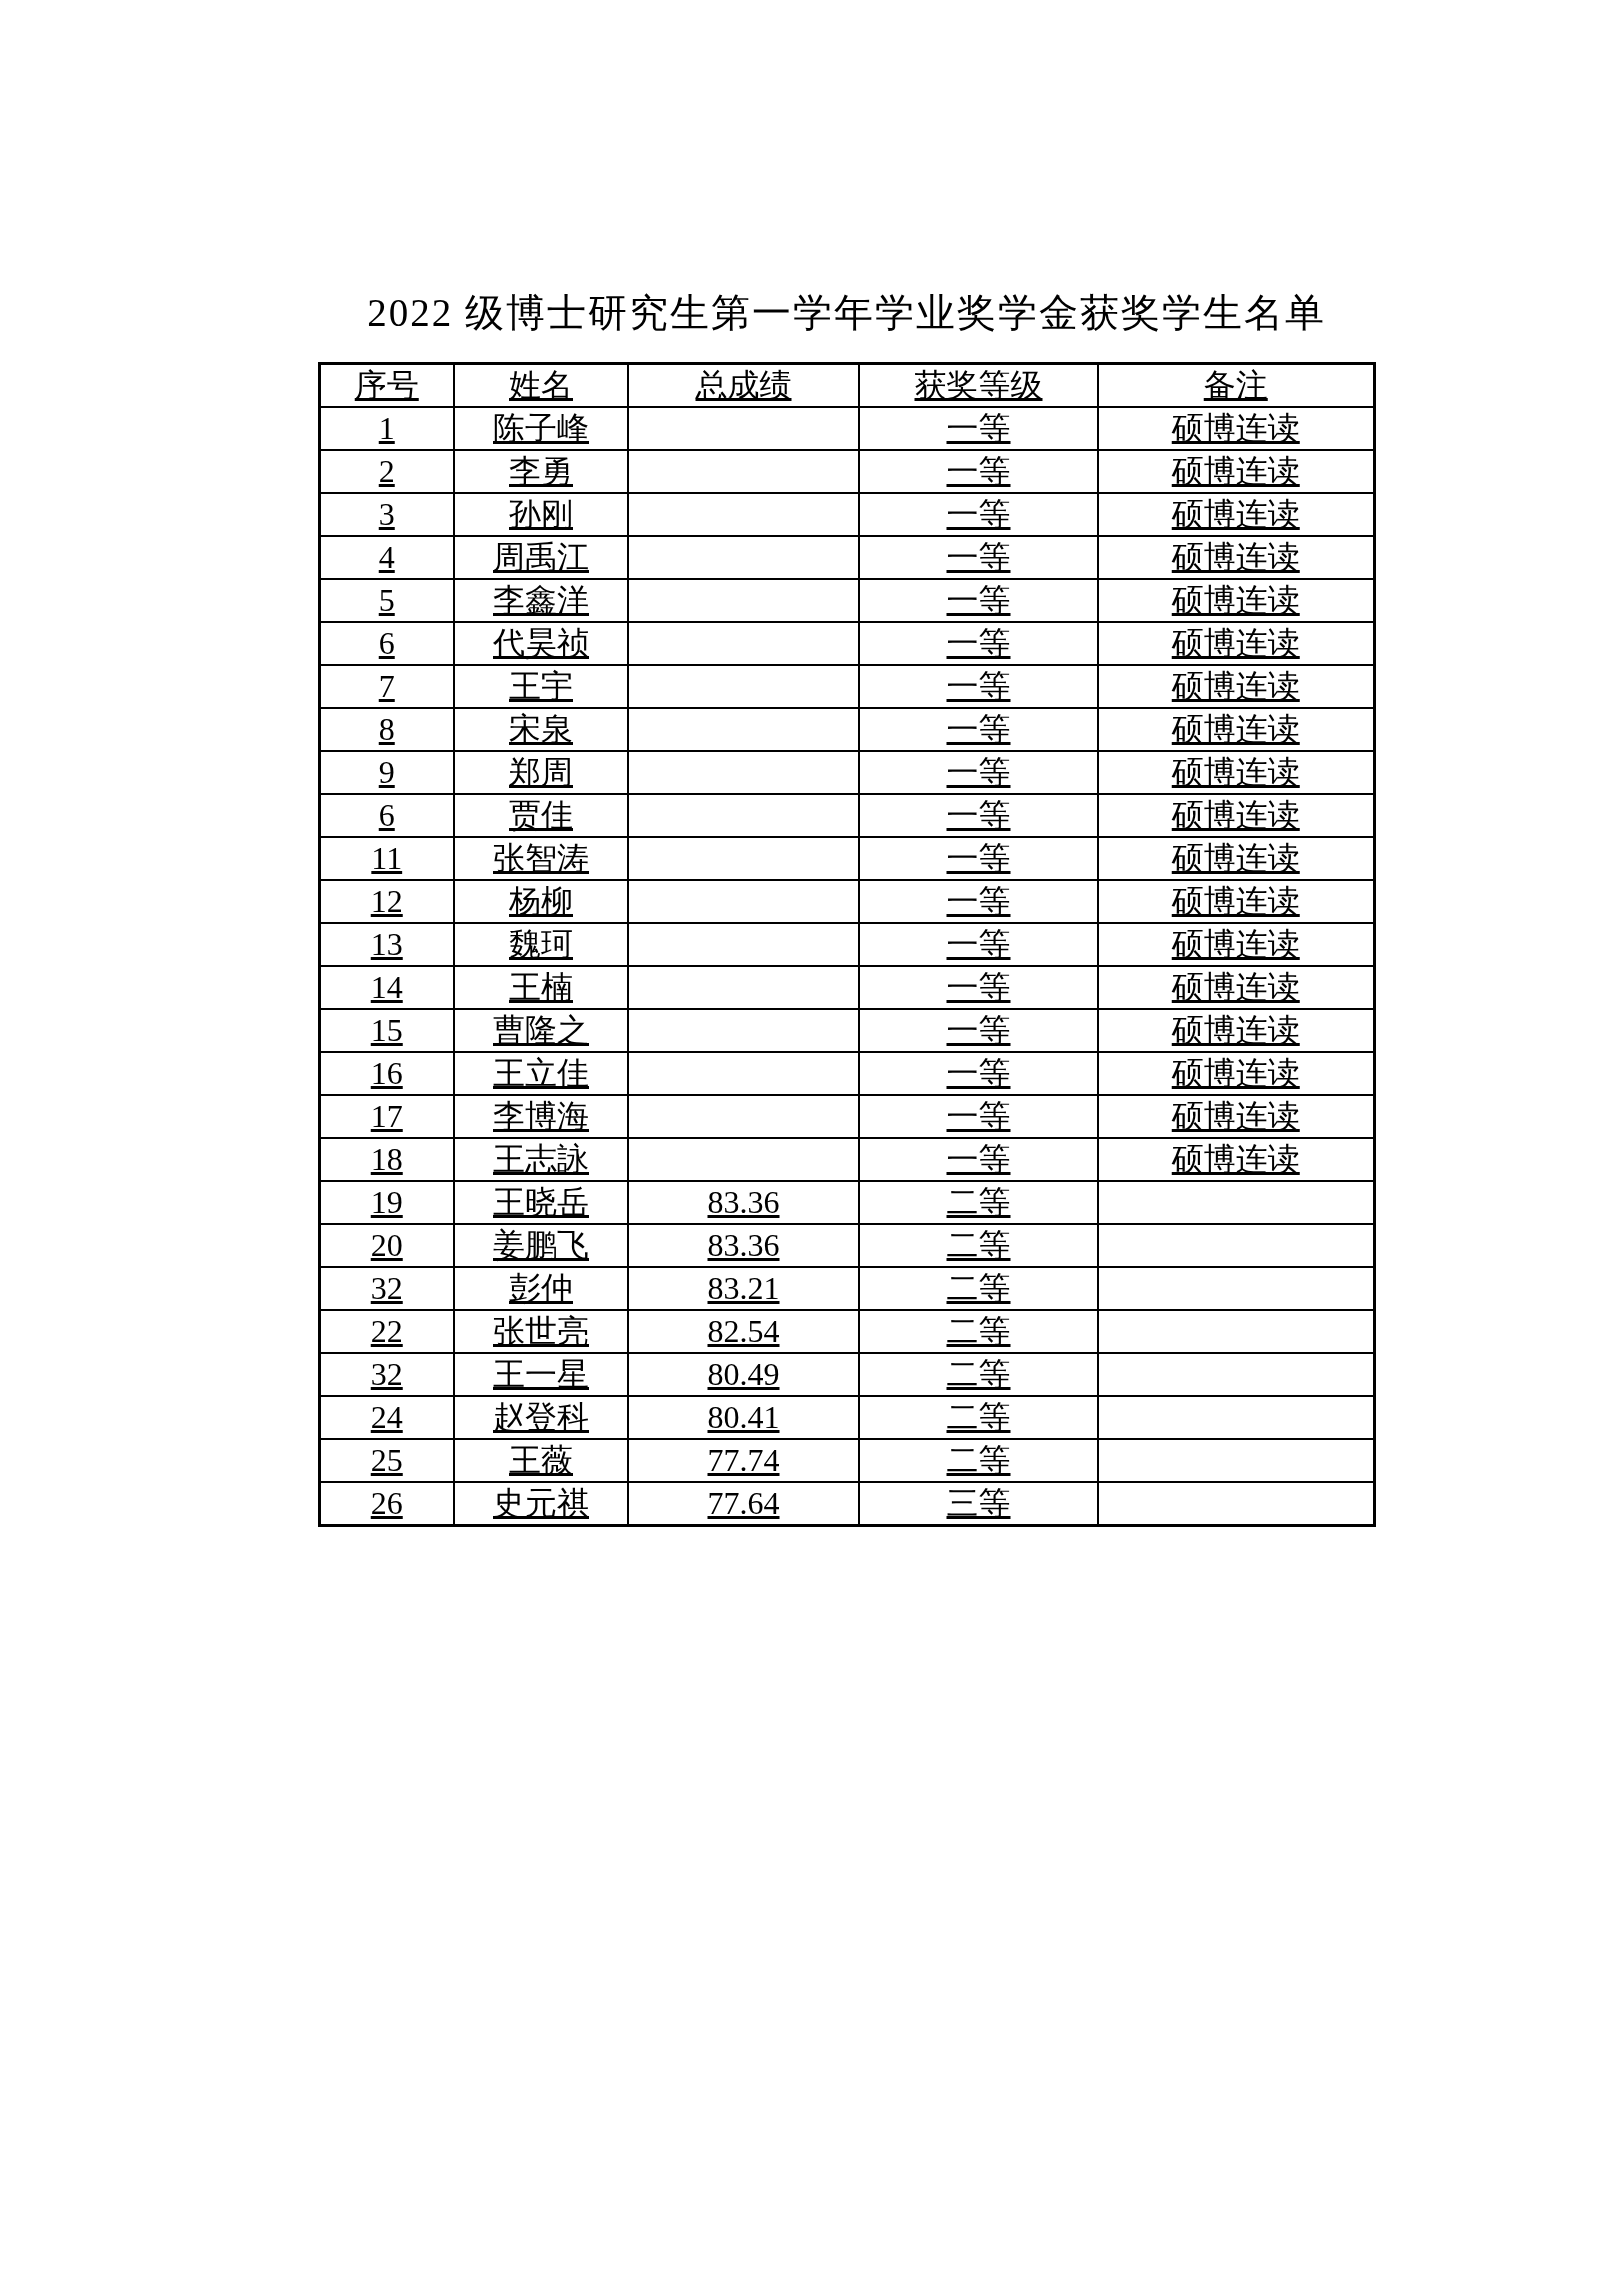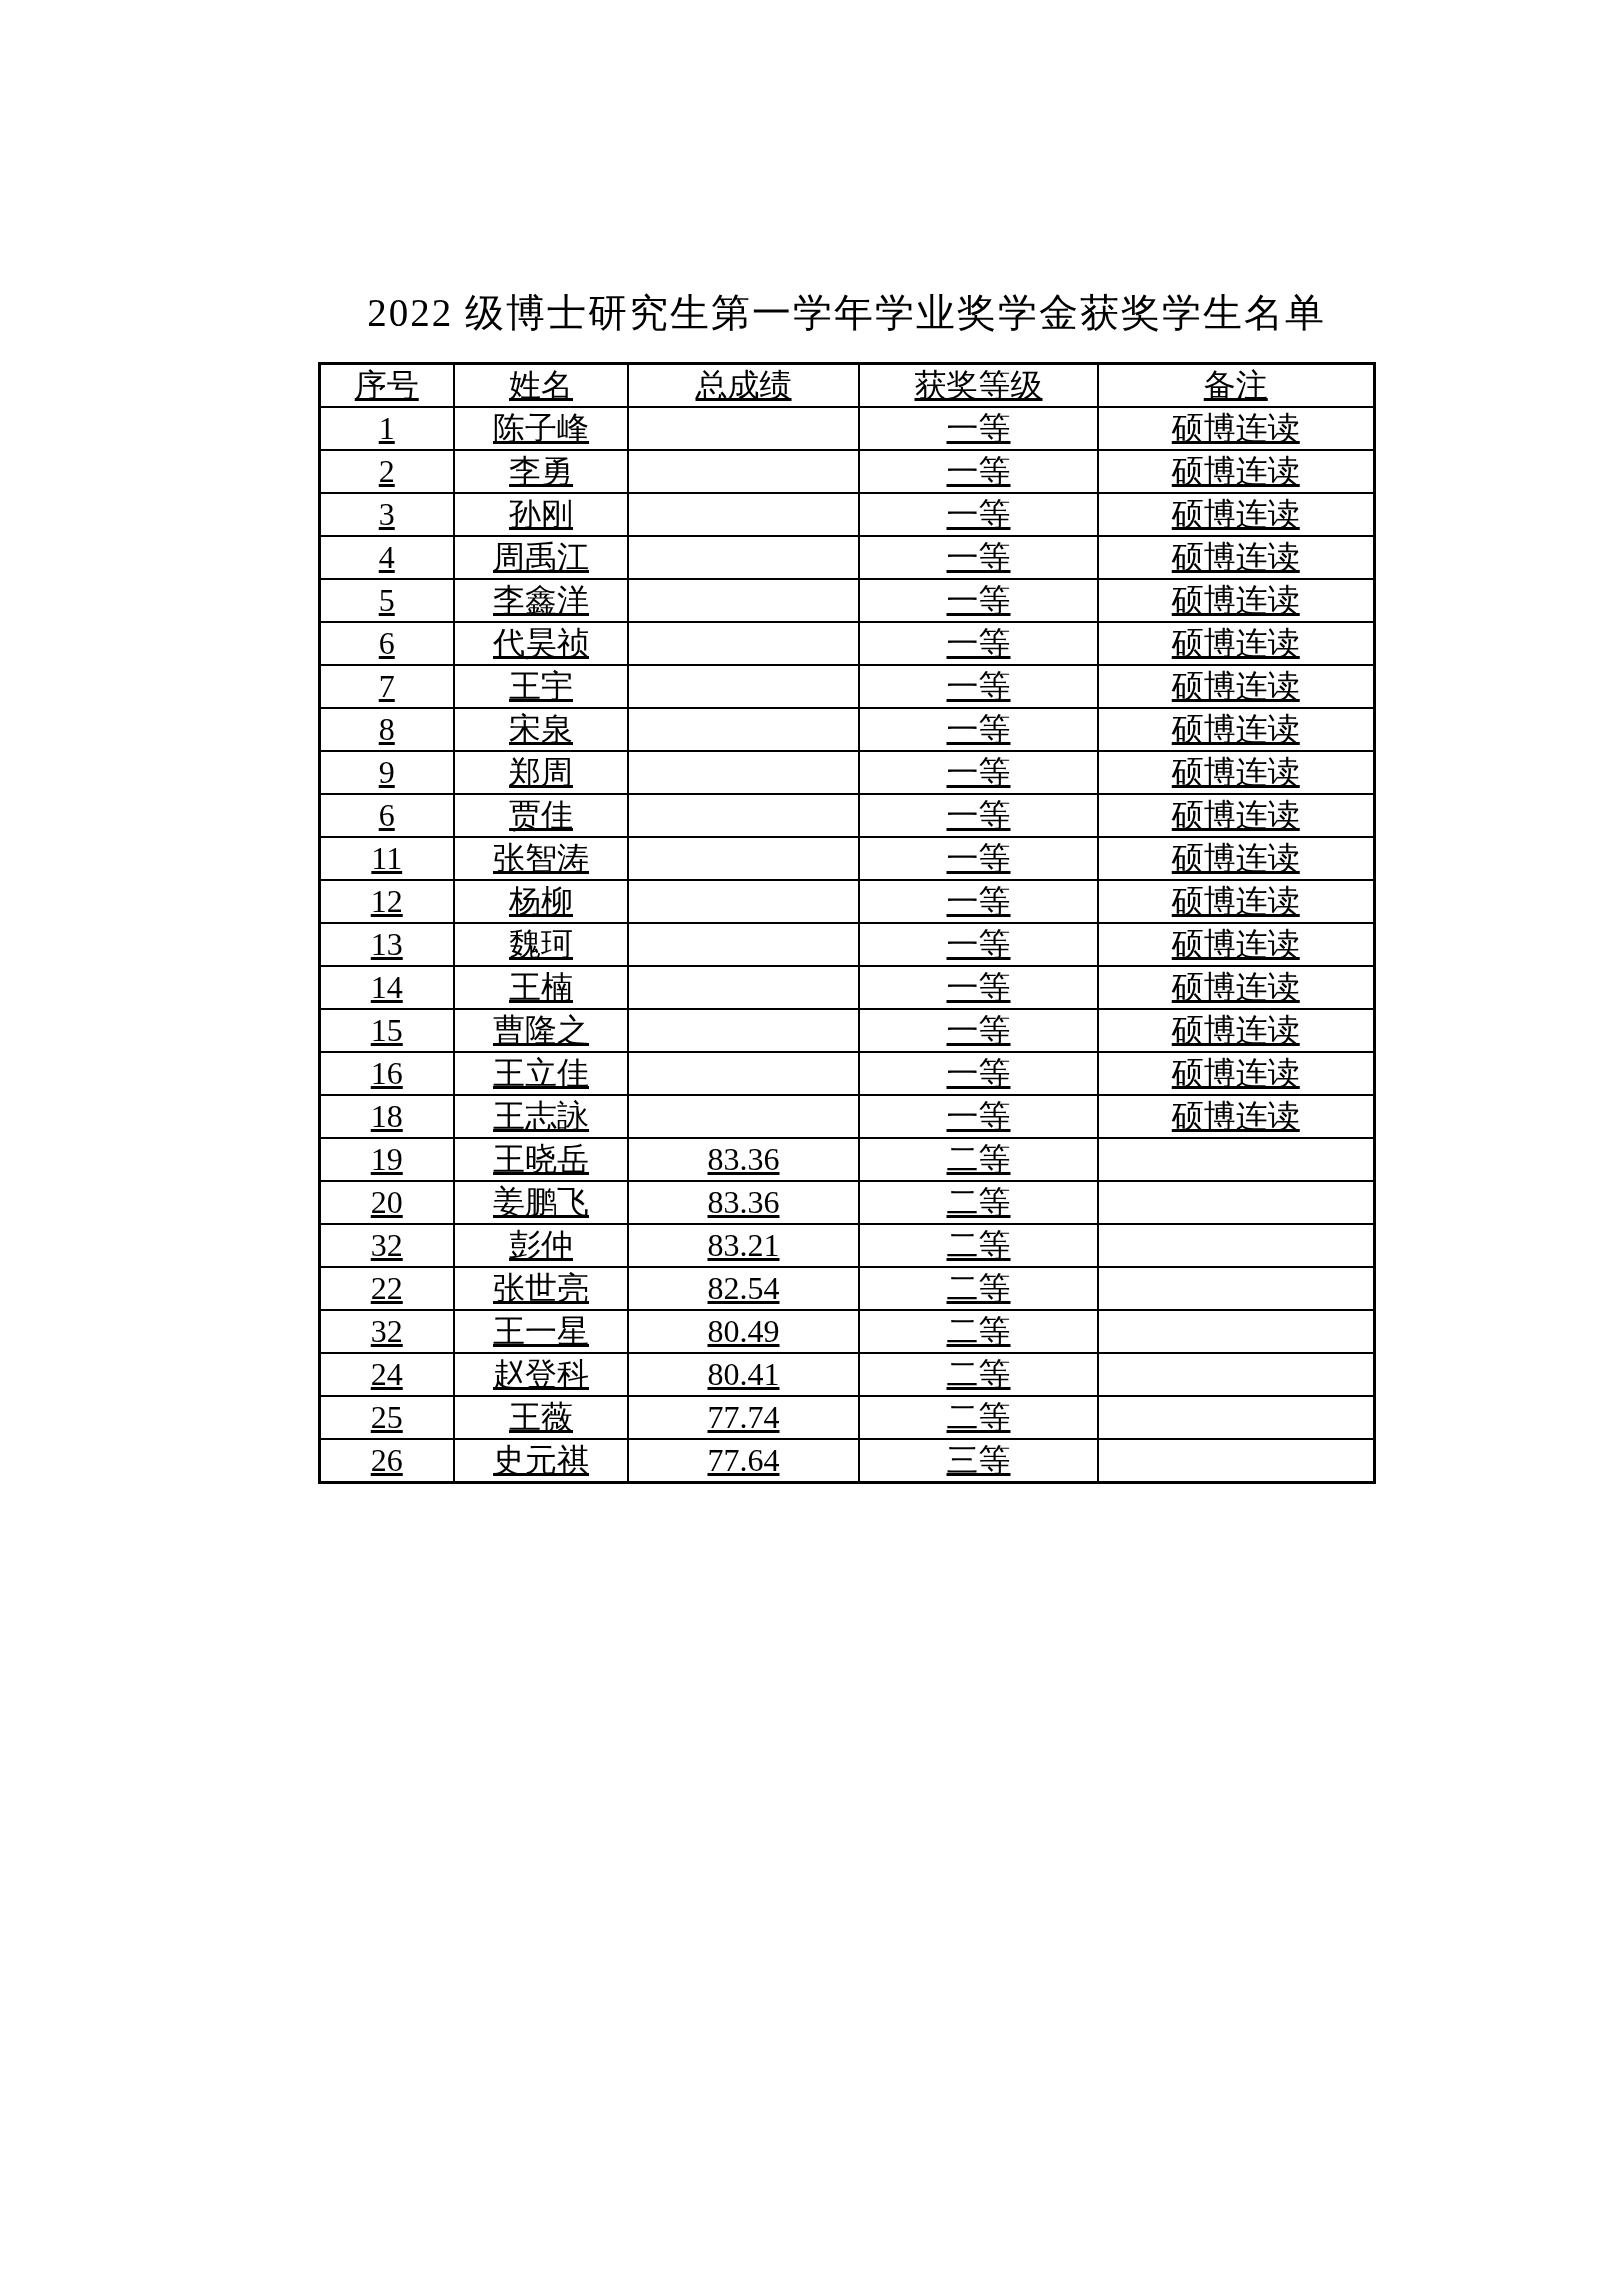--- a/index.html
+++ b/index.html
@@ -185,20 +185,27 @@
     <td>硕博连读</td>
   </tr>
         <tr>
     <td>16</td>
     <td>王立佳</td>
     <td></td>
     <td>一等</td>
     <td>硕博连读</td>
   </tr>
         <tr>
+    <td>17</td>
+    <td>李博海</td>
+    <td></td>
+    <td>一等</td>
+    <td>硕博连读</td>
+  </tr>
+        <tr>
     <td>18</td>
     <td>王志詠</td>
     <td></td>
     <td>一等</td>
     <td>硕博连读</td>
   </tr>
         <tr>
     <td>19</td>
     <td>王晓岳</td>
     <td>83.36</td>

